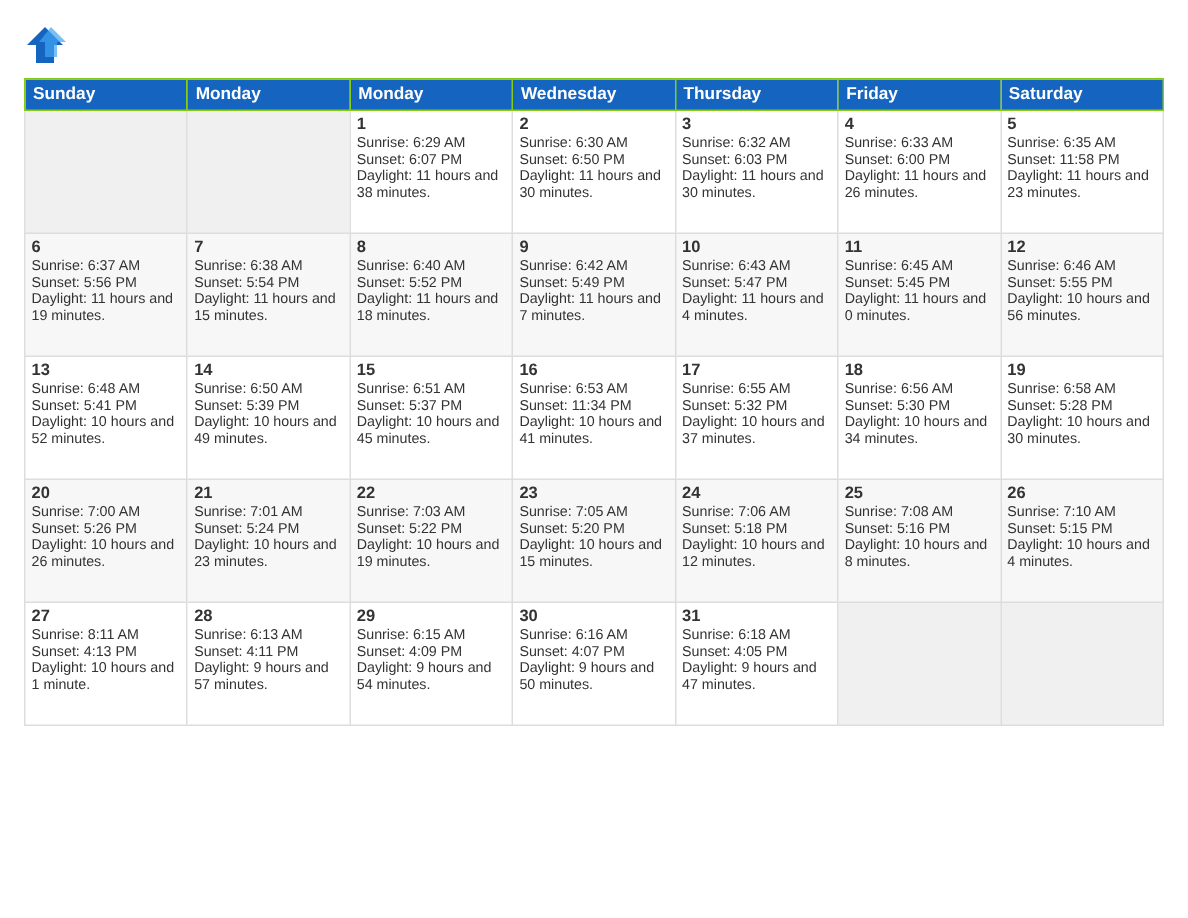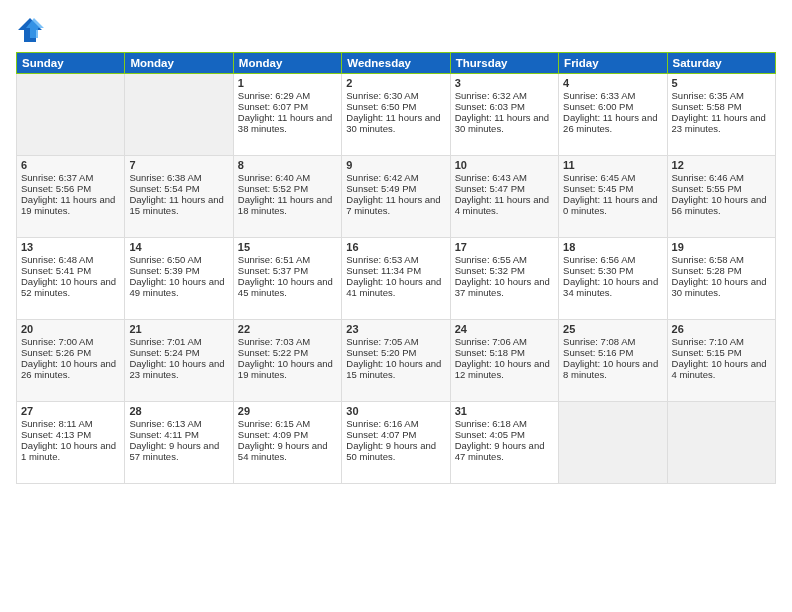--- a/index.html
+++ b/index.html
@@ -139,21 +139,21 @@
           </td>
           <td>
             <span class="day-num">4</span>
             <div>Sunrise: 6:33 AM</div>
             <div>Sunset: 6:00 PM</div>
             <div>Daylight: 11 hours and 26 minutes.</div>
           </td>
           <td>
             <span class="day-num">5</span>
             <div>Sunrise: 6:35 AM</div>
-            <div>Sunset: 5:58 PM</div>
+            <div>Sunset: 11:58 PM</div>
             <div>Daylight: 11 hours and 23 minutes.</div>
           </td>
         </tr>
         <tr>
           <td>
             <span class="day-num">6</span>
             <div>Sunrise: 6:37 AM</div>
             <div>Sunset: 5:56 PM</div>
             <div>Daylight: 11 hours and 19 minutes.</div>
           </td>

